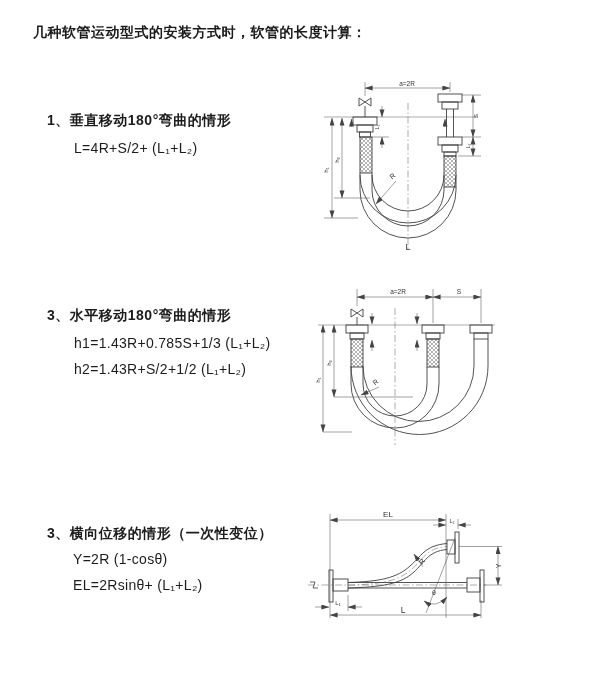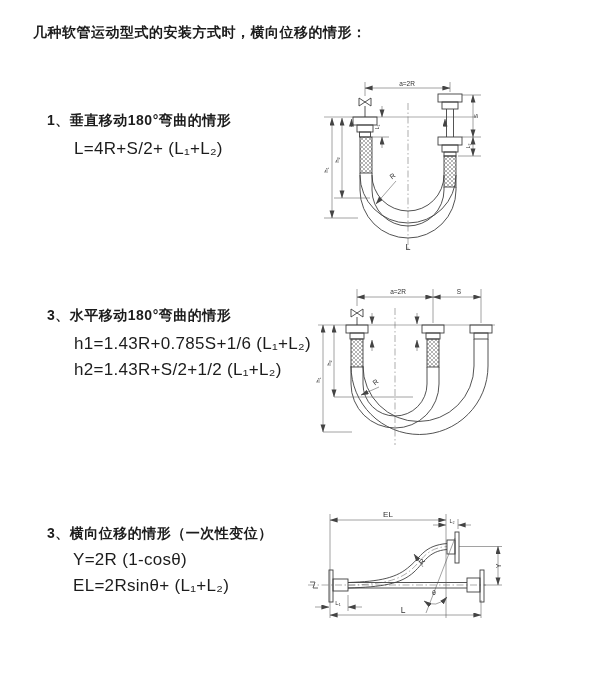--- a/index.html
+++ b/index.html
@@ -1,40 +1,40 @@
 <!DOCTYPE html>
 <html><head>
 <meta charset="utf-8">
 <style>
   html,body{margin:0;padding:0;background:#fff;}
   .page{position:relative;width:600px;height:675px;background:#ffffff;overflow:hidden;
         font-family:"Liberation Sans","DejaVu Sans",sans-serif;color:#1c1c1c;}
   .title{position:absolute;left:33px;top:24px;font-size:14px;font-weight:600;letter-spacing:.5px;}
   .sec-heading{position:absolute;font-size:14px;font-weight:700;letter-spacing:.5px;}
-  .formulas{position:absolute;font-size:17px;line-height:25.5px;letter-spacing:.3px;}
+  .formulas{position:absolute;font-size:14px;line-height:25.5px;letter-spacing:.3px;}
   .formulas div{white-space:pre;}
   .diag{position:absolute;}
   svg text{font-family:"Liberation Sans","DejaVu Sans",sans-serif;fill:#333;}
   .dd{stroke-dasharray:7 2.5 1.5 2.5;}
 </style>
 </head>
 <body>
 
 <div class="page">
 
-  <div class="title">几种软管运动型式的安装方式时，横向位移的情形：</div>
+  <div class="title">几种软管运动型式的安装方式时，软管的长度计算：</div>
 
   <div class="sec-heading" style="left:47px;top:112px">1、垂直移动180°弯曲的情形</div>
   <div class="formulas" style="left:74px;top:136px">
     <div>L=4R+S/2+ (L₁+L₂)</div>
   </div>
 
   <div class="sec-heading" style="left:47px;top:307px">3、水平移动180°弯曲的情形</div>
   <div class="formulas" style="left:74px;top:331px">
-    <div>h1=1.43R+0.785S+1/6 (L₁+L₂)</div>
+    <div>h1=1.43R+0.785S+1/3 (L₁+L₂)</div>
     <div>h2=1.43R+S/2+1/2 (L₁+L₂)</div>
   </div>
 
   <div class="sec-heading" style="left:47px;top:525px">3、横向位移的情形（一次性变位）</div>
   <div class="formulas" style="left:73px;top:547px">
     <div>Y=2R (1-cosθ)</div>
     <div>EL=2Rsinθ+ (L₁+L₂)</div>
   </div>
 
   <svg class="diag" style="left:310px;top:75px" width="290" height="180" viewBox="0 0 290 180">

